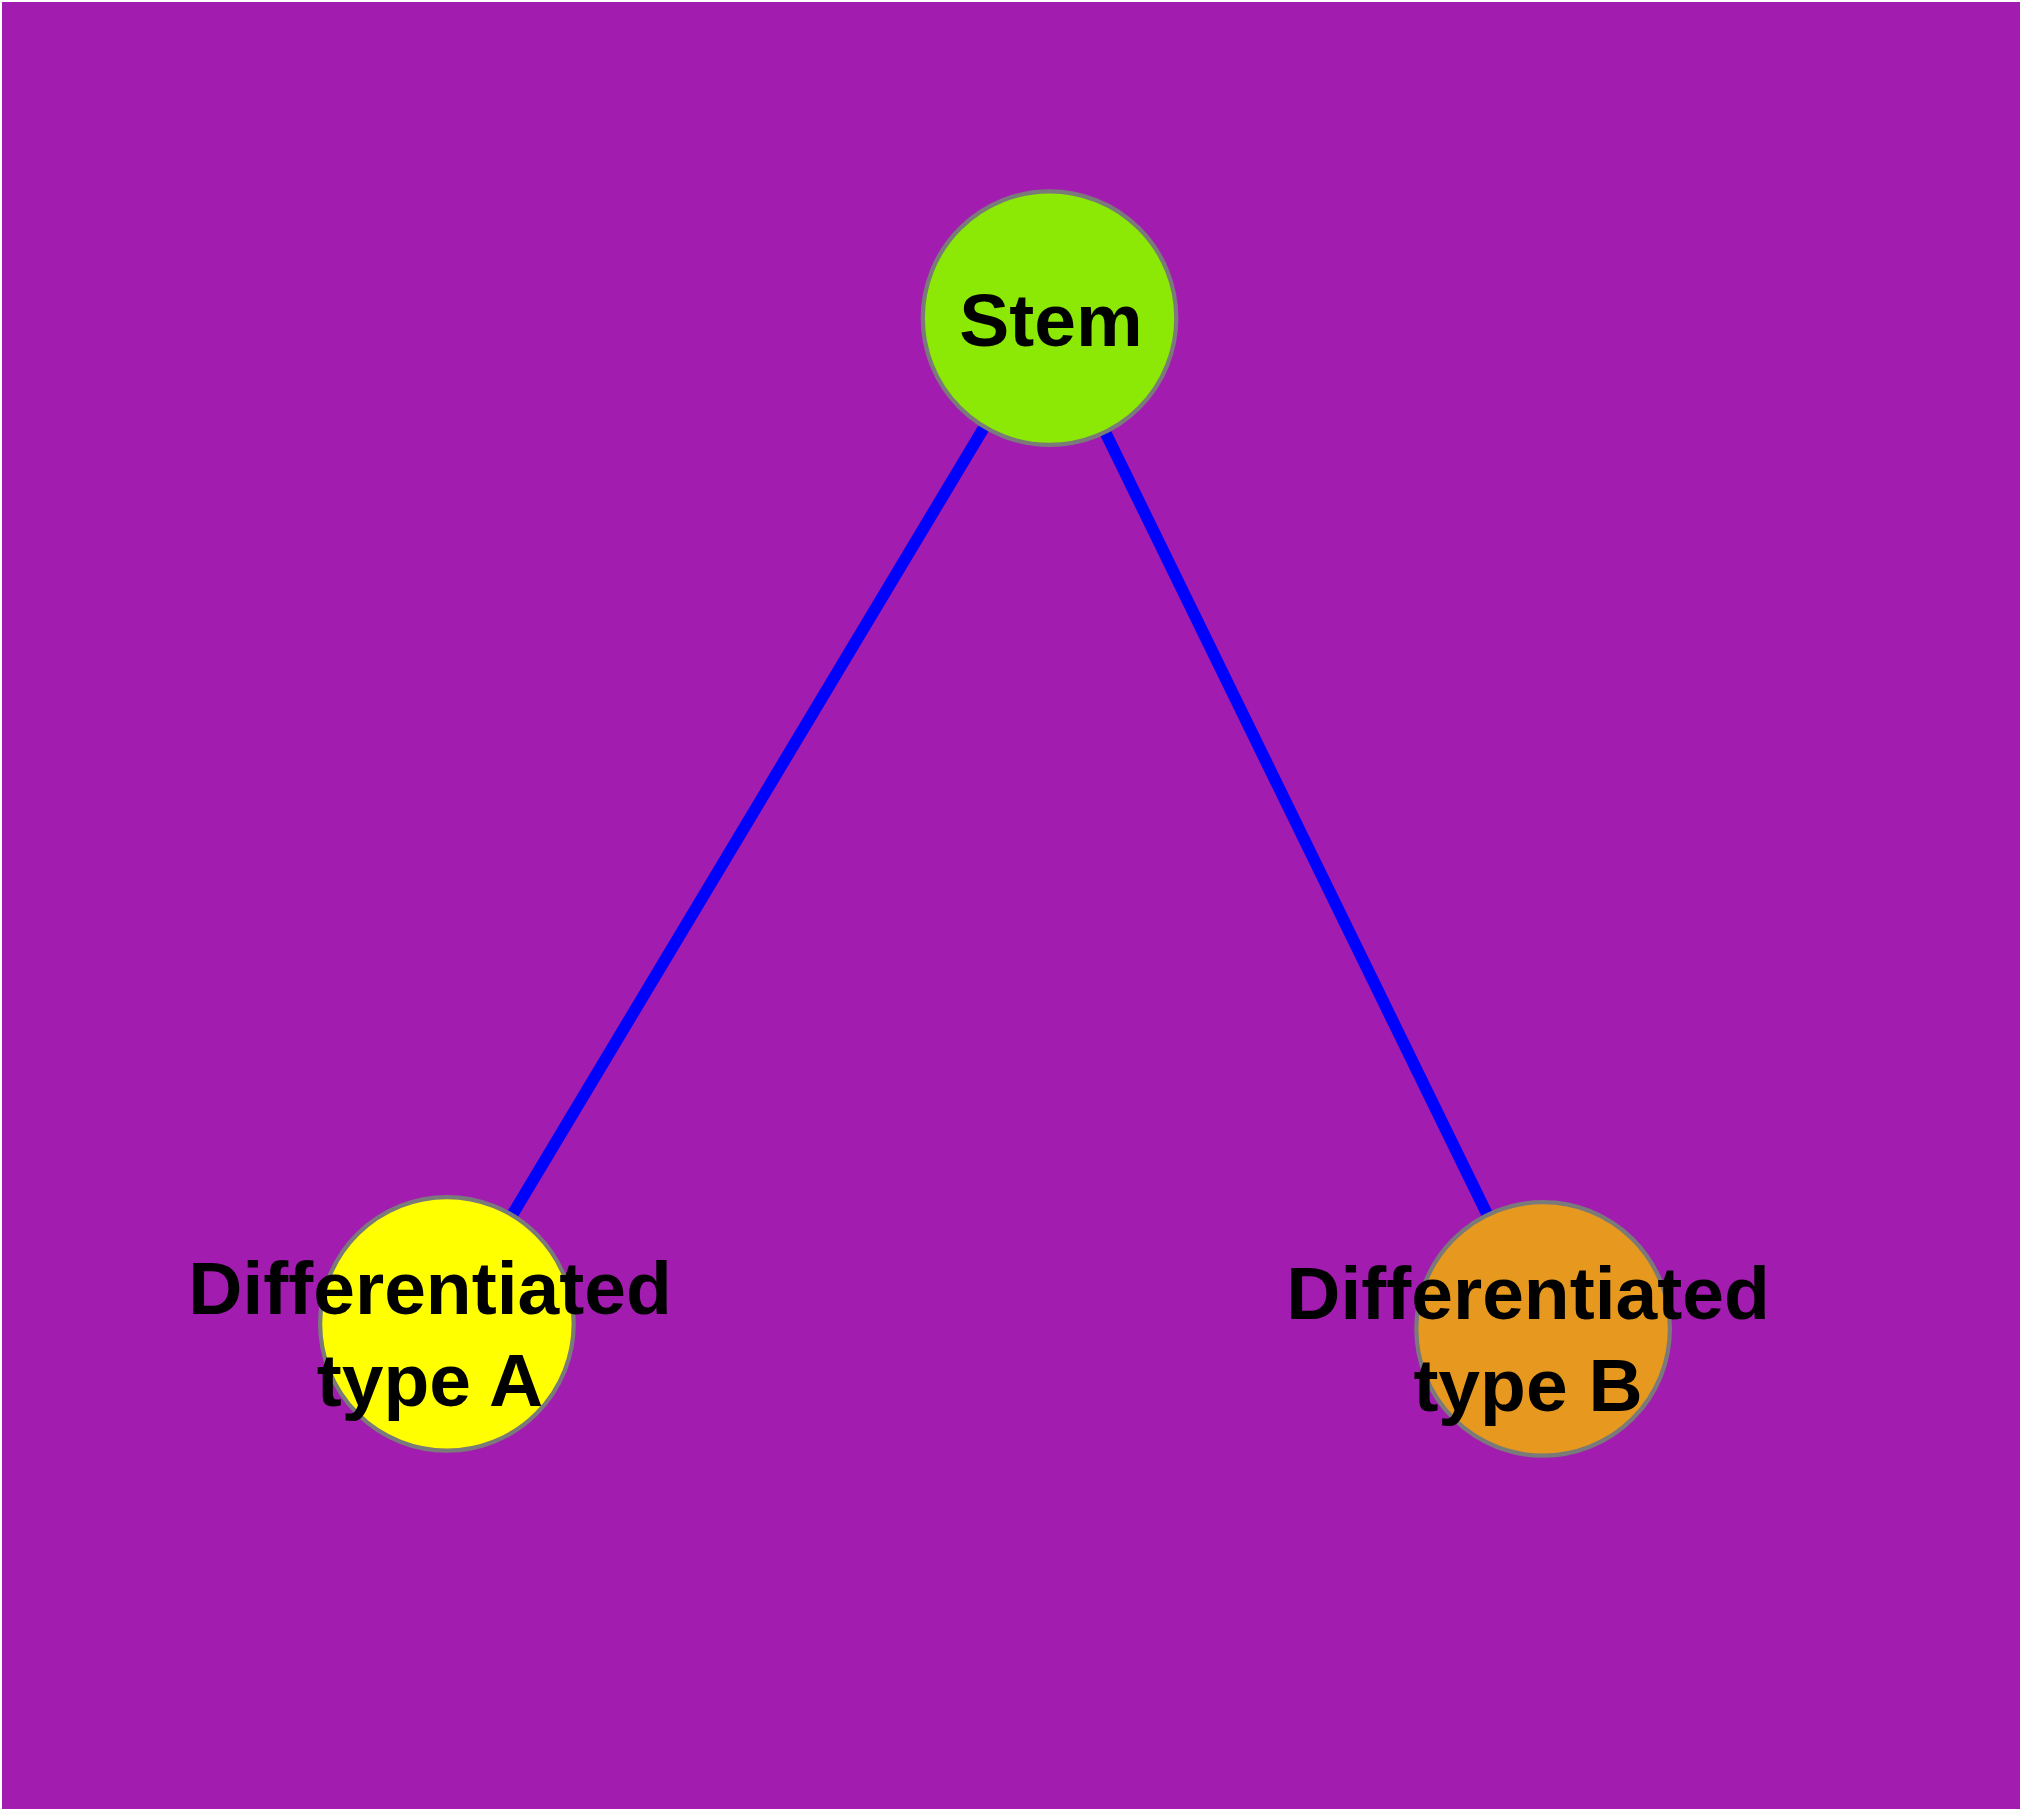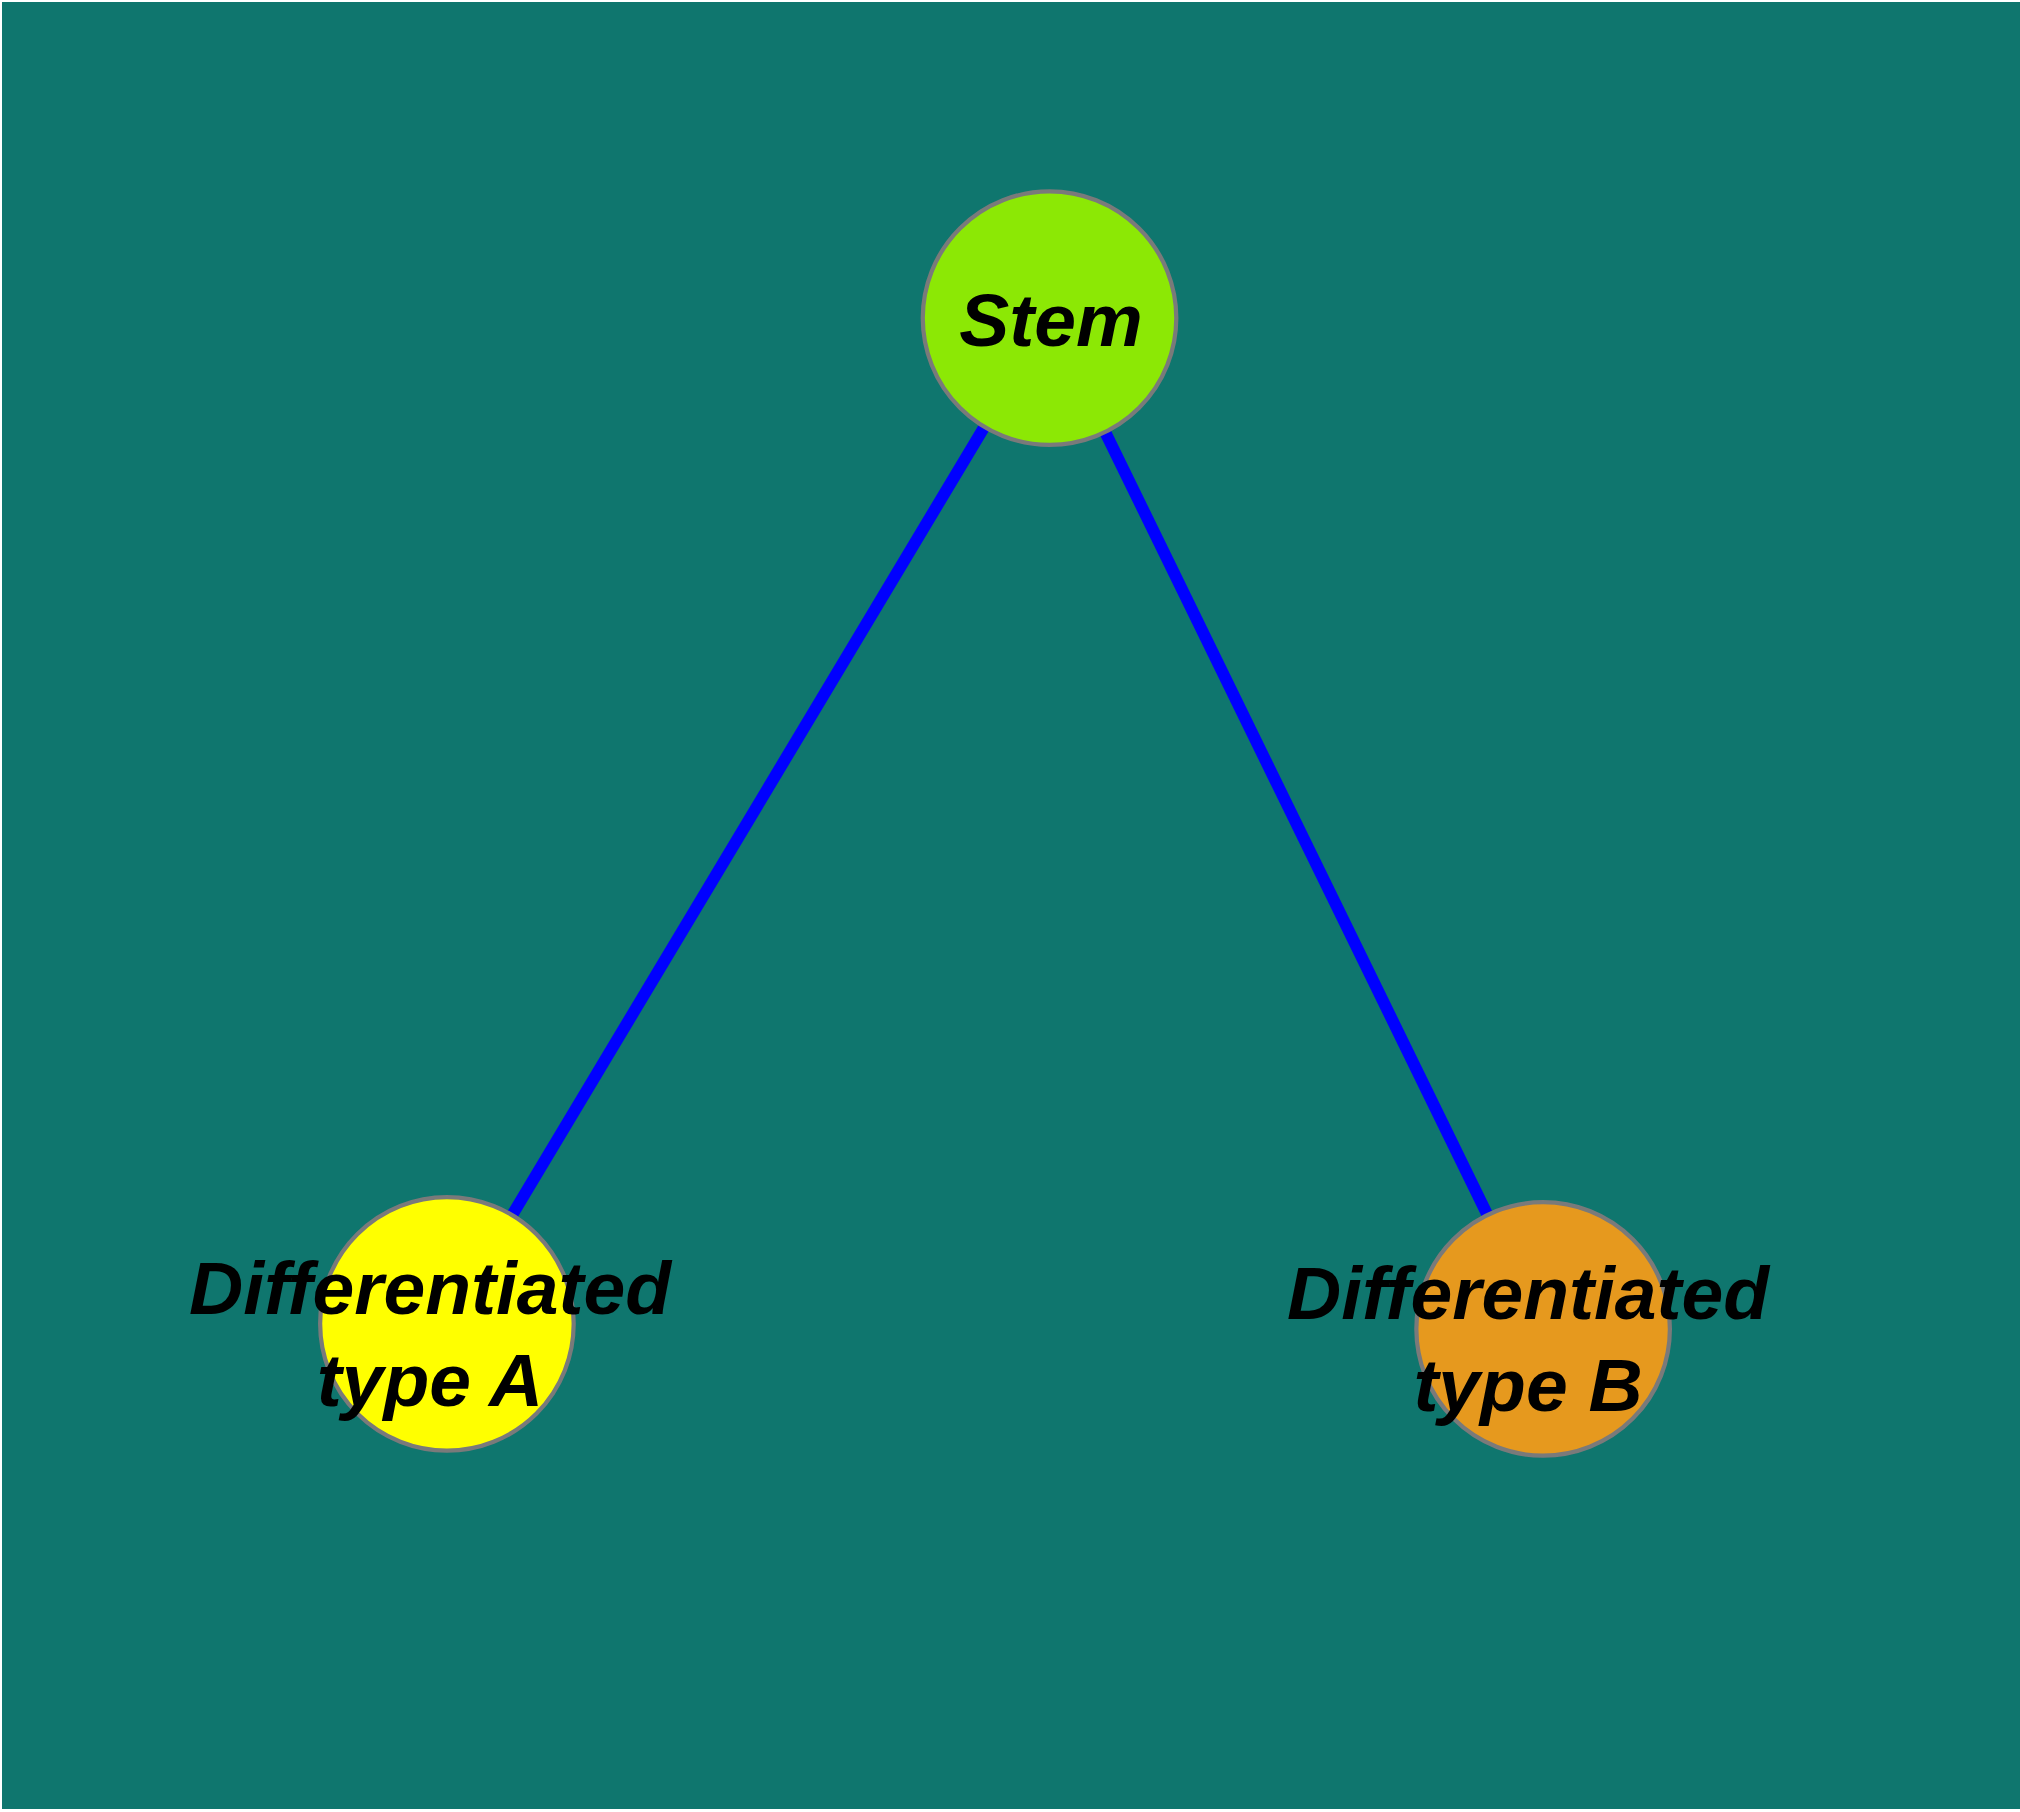--- a/index.html
+++ b/index.html
@@ -36,21 +36,21 @@
     white-space: pre;
     pointer-events: none;
   }
   #label-stem  { left: 1049px; top: 319px; }
   #label-typea { left: 428px;  top: 1332px; }
   #label-typeb { left: 1526px; top: 1337px; }
 </style>
 </head>
 <body>
 
-<div id="canvas" style="background-color: #0f766e; font-style: italic;">
+<div id="canvas" style="background-color: #a21caf;">
 
   <svg id="graph-svg" viewBox="0 0 2384 2138" xmlns="http://www.w3.org/2000/svg">
 
     <line x1="1237" y1="374" x2="524" y2="1564" stroke-width="14" stroke="#0000FF"></line>
 
     <line x1="1237" y1="374" x2="1821" y2="1570" stroke-width="14" stroke="#0000FF"></line>
 
     <circle cx="1237" cy="374" r="150" stroke-width="5" fill="#8CE805" stroke="#7A7A7A"></circle>
 
     <circle cx="524" cy="1564" r="150" stroke-width="5" fill="#FFFF00" stroke="#7A7A7A"></circle>

